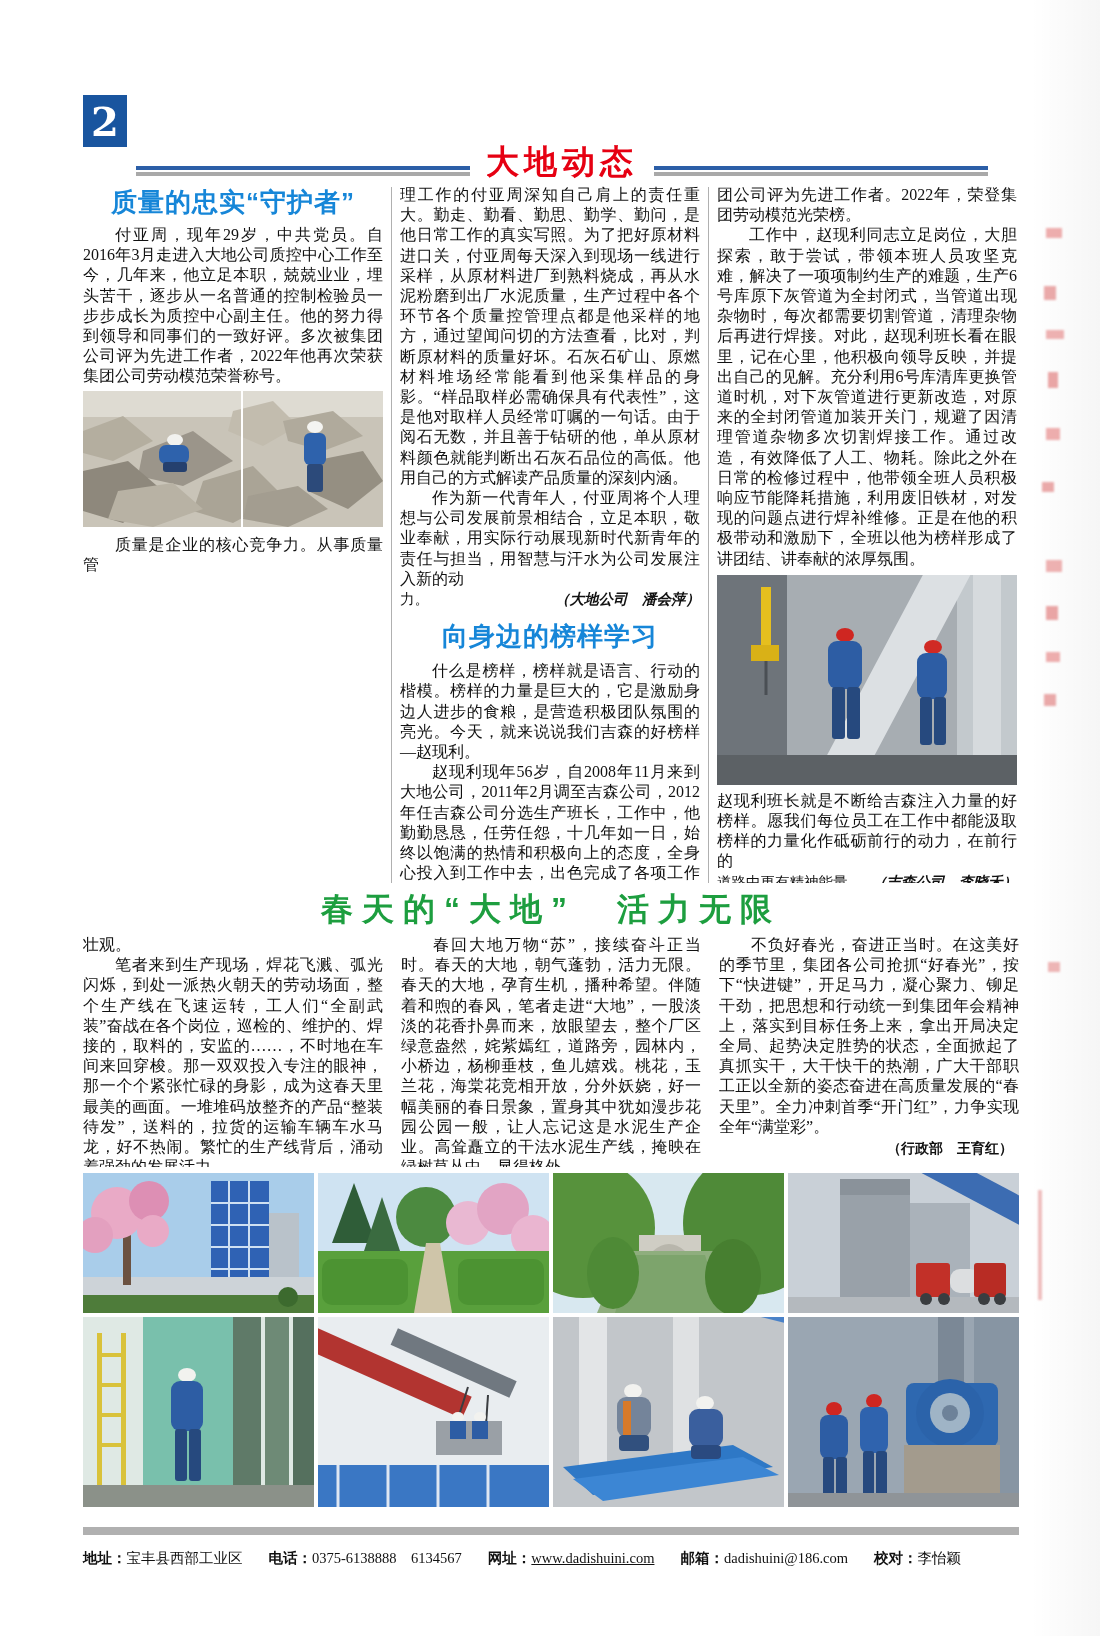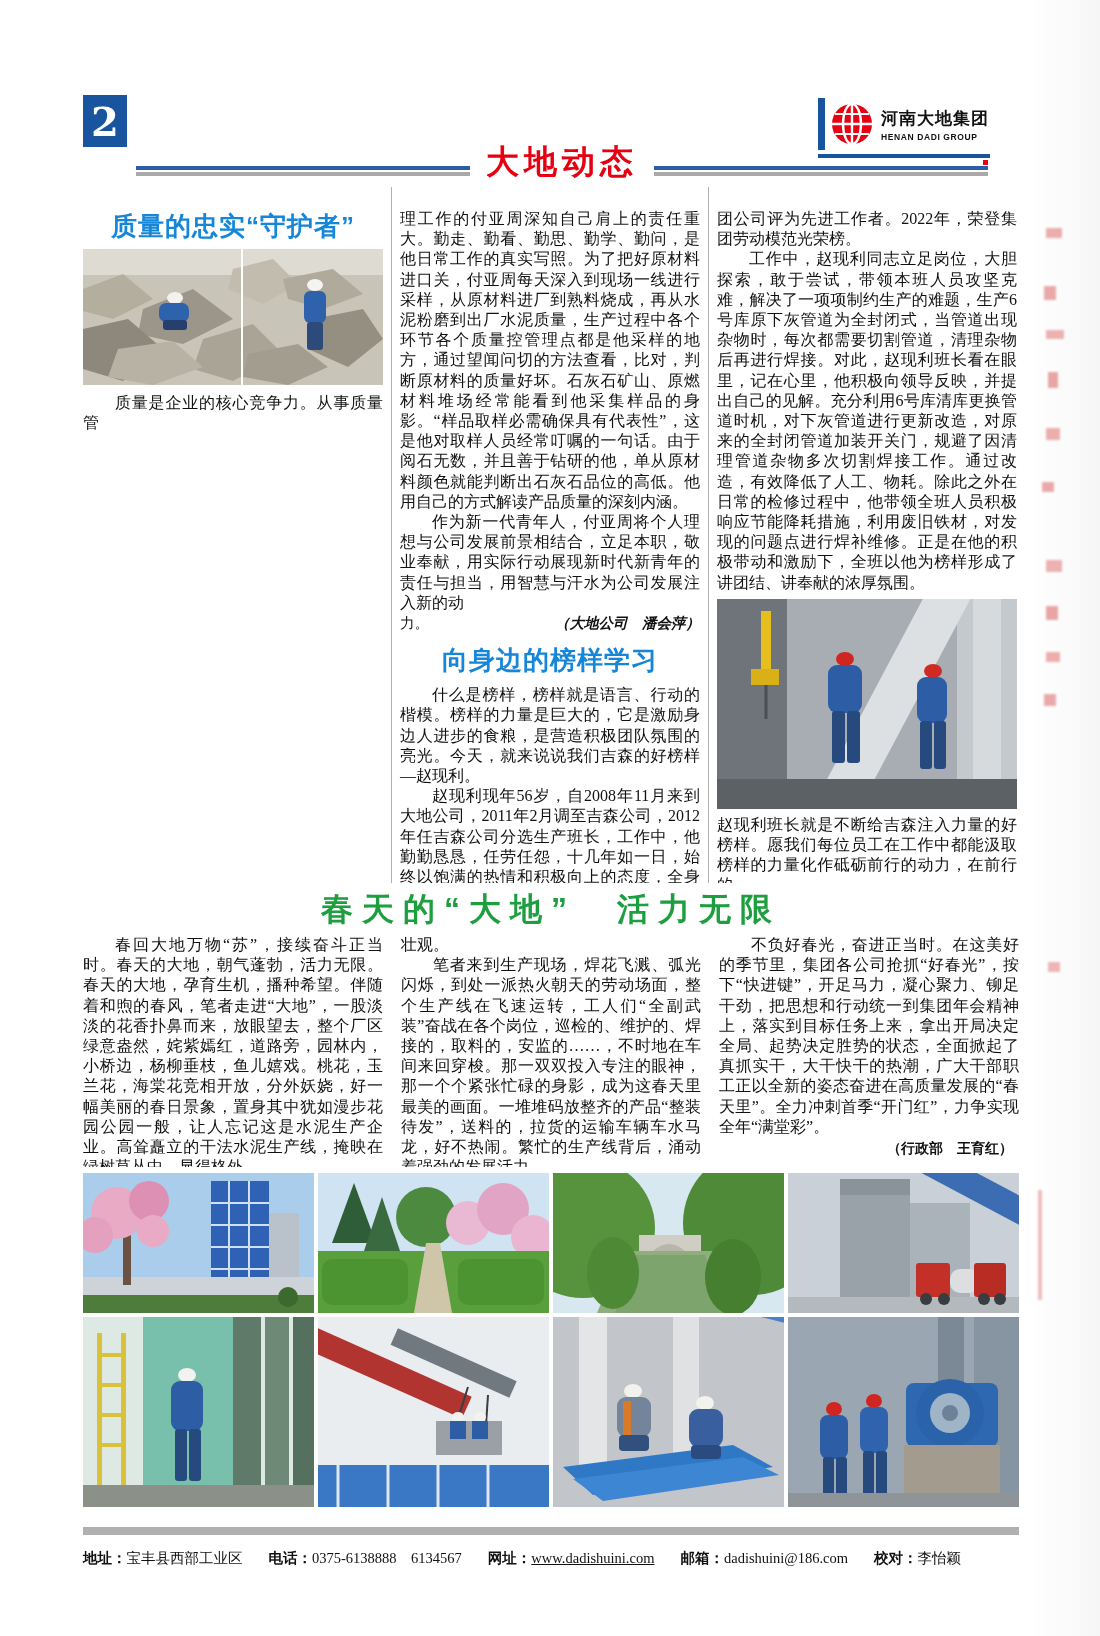--- a/index.html
+++ b/index.html
@@ -22,21 +22,21 @@
 
   .header-rule{position:absolute;left:136px;right:112px;top:140px;display:flex;align-items:center;}
   .rline{flex:1;height:10px;margin-top:16px;
     background:linear-gradient(to bottom,#2b5ea7 0 4px,#ffffff 4px 6px,#a9a9a9 6px 10px);}
   .section-title{color:#e60012;font-family:"Liberation Sans",sans-serif;font-weight:bold;
     font-size:33px;letter-spacing:5px;padding:0 16px;white-space:nowrap;}
 
   
   .content{position:absolute;left:83px;top:185px;width:936px;}
   .cols3{display:flex;height:698px;overflow:hidden;}
-  .col{width:300px;margin-top:24px;}
+  .col{width:300px;}
   .vr{width:1px;background:#b0b0b0;margin:2px 8px 0 8px;}
 
   .body-text,.col p,.colb p{font-size:16px;line-height:20.2px;text-align:justify;margin:0;}
   .indent{text-indent:2em;}
   .byline-row{display:flex;justify-content:space-between;font-size:14.5px;line-height:20.2px;}
   .byline{font-weight:bold;white-space:nowrap;font-style:italic;}
 
   .h-blue{color:#1686d8;font-family:"Liberation Sans",sans-serif;font-weight:bold;
     font-size:26px;line-height:34px;text-align:center;letter-spacing:1px;margin:0 0 6px 0;}
   .h-blue.second{margin-top:10px;margin-bottom:8px;}
@@ -71,53 +71,34 @@
 </style>
 </head>
 <body>
 
 <div class="page">
 
   <div class="pagenum-box">
     <span>2</span>
   </div>
 
-  <div class="logo">
-    <div class="logo-row">
-      <div class="logo-bar"></div>
-      <svg class="logo-globe" viewBox="0 0 46 46">
-        <circle cx="23" cy="23" r="20" fill="#e60012"></circle>
-        <ellipse cx="23" cy="23" rx="9" ry="20" fill="none" stroke="#fff" stroke-width="2.4"></ellipse>
-        <line x1="3" y1="23" x2="43" y2="23" stroke="#fff" stroke-width="2.4"></line>
-        <line x1="6" y1="13" x2="40" y2="13" stroke="#fff" stroke-width="2.2"></line>
-        <line x1="6" y1="33" x2="40" y2="33" stroke="#fff" stroke-width="2.2"></line>
-        <line x1="23" y1="3" x2="23" y2="43" stroke="#fff" stroke-width="2.4"></line>
-      </svg>
-      <div class="logo-text">
-        <div class="logo-cn">河南大地集团</div>
-        <div class="logo-en">HENAN DADI GROUP</div>
-      </div>
-    </div>
-    <div class="logo-underline">
-      <div class="logo-reddot"></div>
-    </div>
-  </div>
 
   <div class="header-rule">
     <div class="rline"></div>
     <div class="section-title">大地动态</div>
     <div class="rline"></div>
   </div>
 
   <div class="content">
 
     <div class="cols3">
 
       <div class="col">
         <div class="h-blue">质量的忠实“守护者”</div>
+        <p class="indent">付亚周，现年29岁，中共党员。自2016年3月走进入大地公司质控中心工作至今，几年来，他立足本职，兢兢业业，埋头苦干，逐步从一名普通的控制检验员一步步成长为质控中心副主任。他的努力得到领导和同事们的一致好评。多次被集团公司评为先进工作者，2022年他再次荣获集团公司劳动模范荣誉称号。</p>
         <figure class="photo1">
           <svg viewBox="0 0 300 136" preserveAspectRatio="none">
             <rect width="300" height="136" fill="#c9c4b8"></rect>
             <rect width="300" height="26" fill="#dedbd2"></rect>
             <polygon points="0,40 40,25 70,50 30,70 0,62" fill="#b4ae9f"></polygon>
             <polygon points="60,60 110,40 150,70 100,95 55,85" fill="#9b958a"></polygon>
             <polygon points="0,80 45,70 80,100 40,132 0,120" fill="#8e887c"></polygon>
             <polygon points="120,90 170,75 200,105 150,132 110,120" fill="#aaa496"></polygon>
             <polygon points="35,100 90,92 120,118 70,136 25,128" fill="#b8b2a4"></polygon>
             <polygon points="150,20 190,10 215,35 180,55 145,40" fill="#c2bcae"></polygon>
@@ -181,25 +162,25 @@
           <span>道路中更有精神能量。</span>
           <span class="byline">（吉森公司　李晓禾）</span>
         </div>
       </div>
     </div>
 
     <div class="h-green">春天的“大地”　活力无限</div>
 
     <div class="cols3b">
       <div class="colb">
-        <p class="indent">春回大地万物“苏”，接续奋斗正当时。春天的大地，朝气蓬勃，活力无限。春天的大地，孕育生机，播种希望。伴随着和煦的春风，笔者走进“大地”，一股淡淡的花香扑鼻而来，放眼望去，整个厂区绿意盎然，姹紫嫣红，道路旁，园林内，小桥边，杨柳垂枝，鱼儿嬉戏。桃花，玉兰花，海棠花竞相开放，分外妖娆，好一幅美丽的春日景象，置身其中犹如漫步花园公园一般，让人忘记这是水泥生产企业。高耸矗立的干法水泥生产线，掩映在绿树草丛中，显得格外</p>
-      </div>
-      <div class="colb">
         <p>壮观。</p>
         <p class="indent">笔者来到生产现场，焊花飞溅、弧光闪烁，到处一派热火朝天的劳动场面，整个生产线在飞速运转，工人们“全副武装”奋战在各个岗位，巡检的、维护的、焊接的，取料的，安监的……，不时地在车间来回穿梭。那一双双投入专注的眼神，那一个个紧张忙碌的身影，成为这春天里最美的画面。一堆堆码放整齐的产品“整装待发”，送料的，拉货的运输车辆车水马龙，好不热闹。繁忙的生产线背后，涌动着强劲的发展活力。</p>
+      </div>
+      <div class="colb">
+        <p class="indent">春回大地万物“苏”，接续奋斗正当时。春天的大地，朝气蓬勃，活力无限。春天的大地，孕育生机，播种希望。伴随着和煦的春风，笔者走进“大地”，一股淡淡的花香扑鼻而来，放眼望去，整个厂区绿意盎然，姹紫嫣红，道路旁，园林内，小桥边，杨柳垂枝，鱼儿嬉戏。桃花，玉兰花，海棠花竞相开放，分外妖娆，好一幅美丽的春日景象，置身其中犹如漫步花园公园一般，让人忘记这是水泥生产企业。高耸矗立的干法水泥生产线，掩映在绿树草丛中，显得格外</p>
       </div>
       <div class="colb">
         <p class="indent">不负好春光，奋进正当时。在这美好的季节里，集团各公司抢抓“好春光”，按下“快进键”，开足马力，凝心聚力、铆足干劲，把思想和行动统一到集团年会精神上，落实到目标任务上来，拿出开局决定全局、起势决定胜势的状态，全面掀起了真抓实干，大干快干的热潮，广大干部职工正以全新的姿态奋进在高质量发展的“春天里”。全力冲刺首季“开门红”，力争实现全年“满堂彩”。</p>
         <div class="byline3">（行政部　王育红）</div>
       </div>
     </div>
 
     <div class="grid">
 
       <figure>

